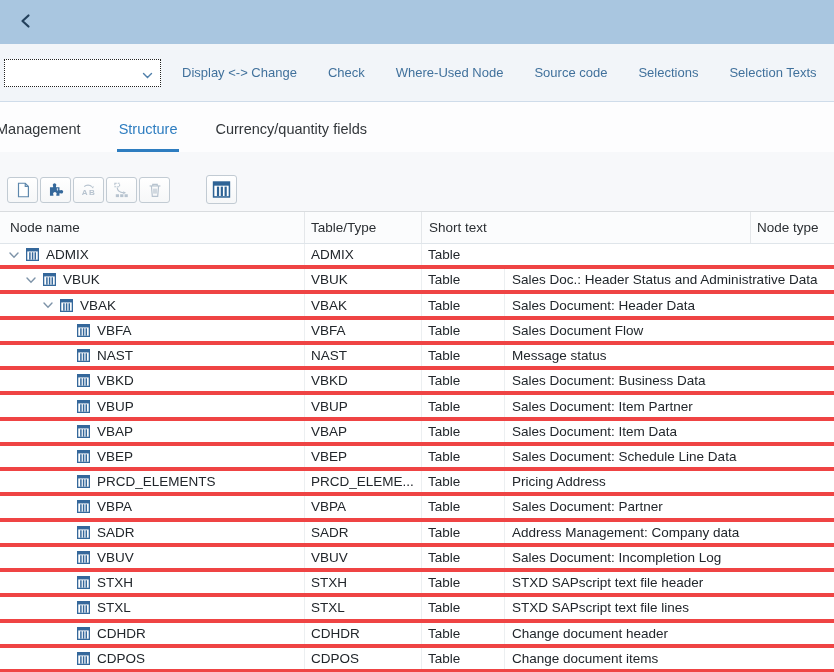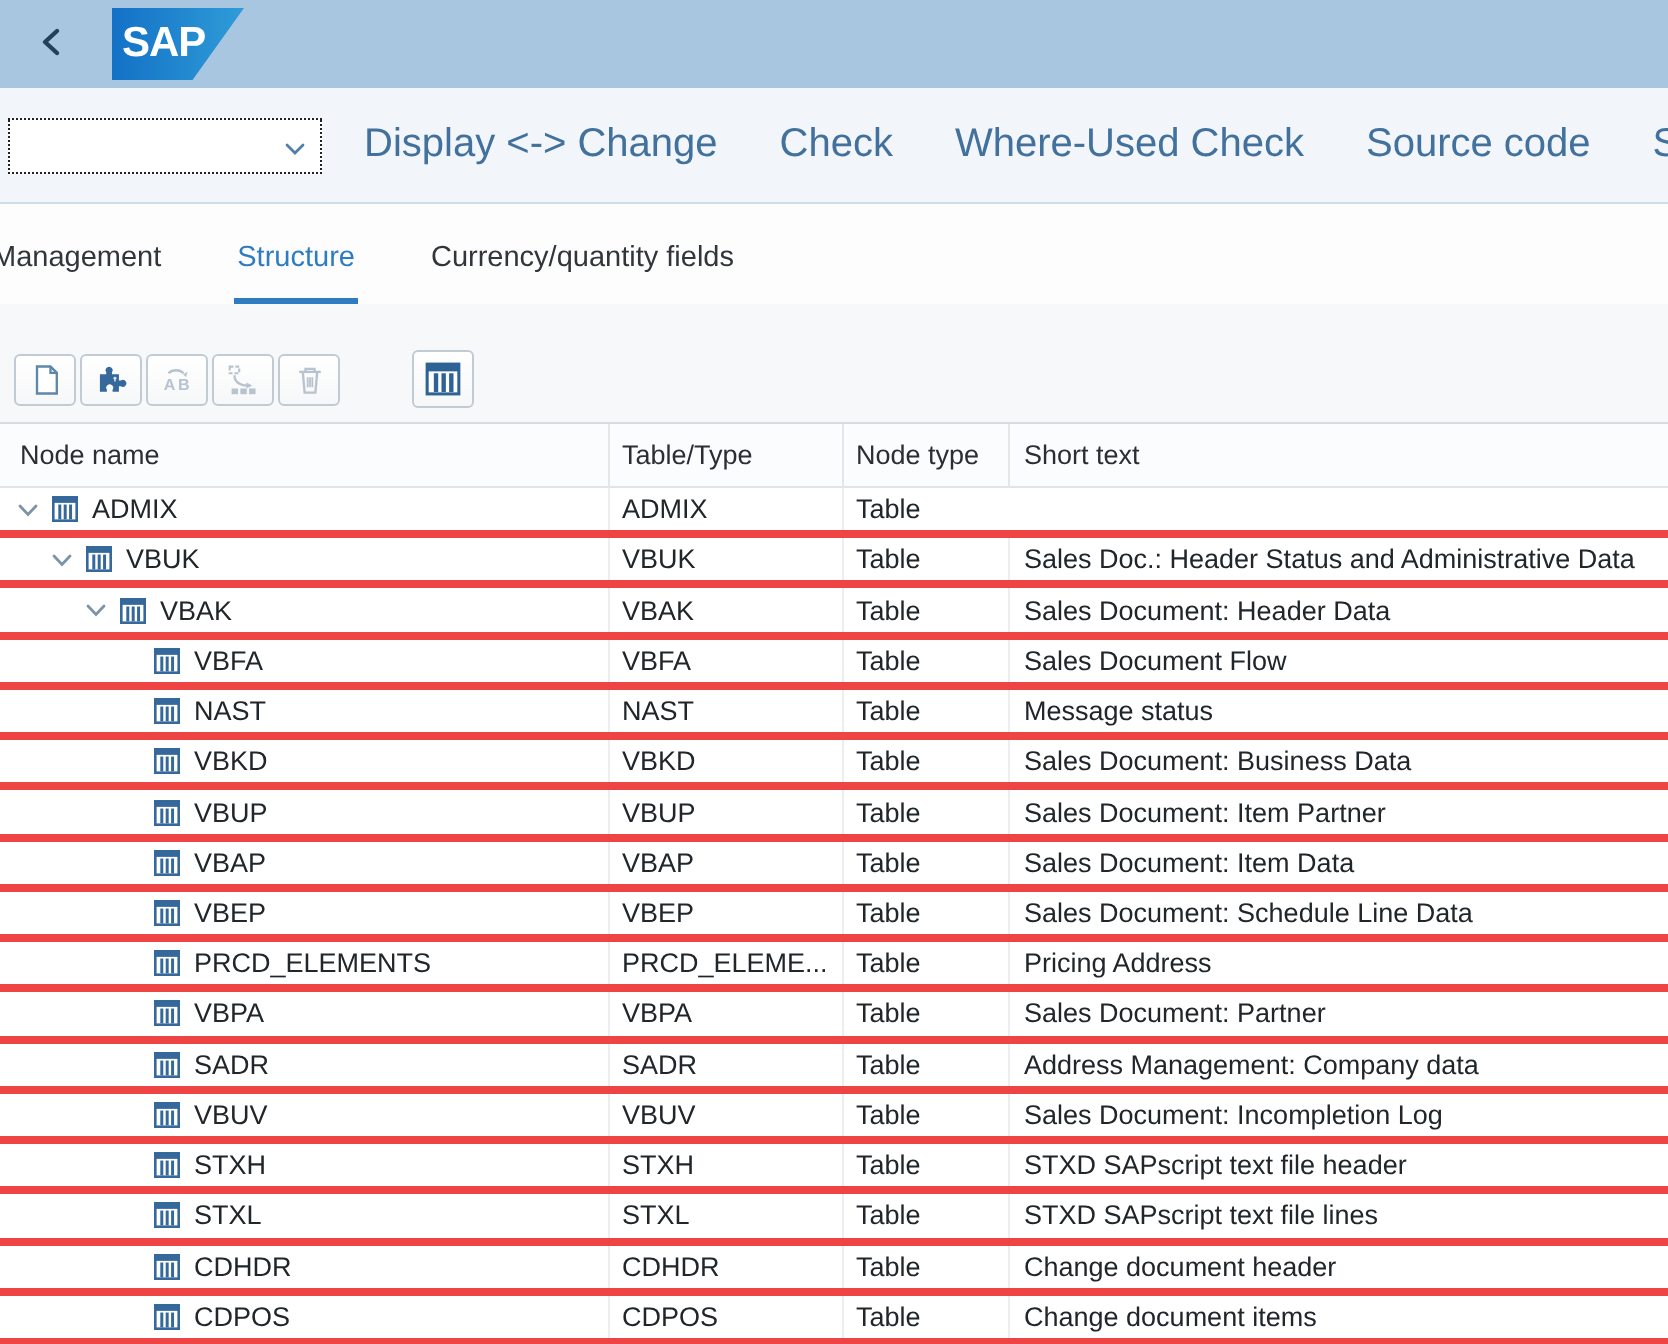--- a/index.html
+++ b/index.html
@@ -42,21 +42,21 @@
     display: flex; align-items: center; padding: 0 24px 0 7px;
   }
   .combobox .text-caret { width: 1px; height: 16px; background: #111; }
   .combobox .cb-input {
     border: none; outline: none; flex: 1; font-size: 13px; background: transparent;
     font-family: "Liberation Sans", sans-serif;
   }
   .combobox .cb-chevron { position: absolute; right: 6px; top: 8px; }
   .menu { display: flex; margin-left: 21px; gap: 31px; }
   .menu-item {
-    font-size: 20px; color: #41719c; cursor: pointer; white-space: nowrap;
+    font-size: 13px; color: #41719c; cursor: pointer; white-space: nowrap;
   }
 
   
   .tab-strip {
     height: 50px; background: #fdfdfe;
     display: flex; align-items: flex-end; gap: 34px;
     padding-left: 0; margin-left: -6px;
   }
   .tab {
     font-size: 14.5px; color: #32363a; padding: 0 2px 12px 2px;
@@ -101,37 +101,34 @@
 <body>
 
 <div class="screen">
 
   <div class="top-bar">
     <button class="back-btn">
       <span id="back-icon"><svg width="16" height="16" viewBox="0 0 16 16">
             <path d="M10.5 2.5 L4.5 8 L10.5 13.5" fill="none" stroke="#23405c" stroke-width="2.2" stroke-linecap="round" stroke-linejoin="round"></path>
           </svg></span>
     </button>
-    <div class="sap-logo">
-      <span>SAP</span>
-    </div>
   </div>
 
   <div class="command-bar">
     <div class="combobox">
       <span class="text-caret"></span>
       <input class="cb-input" value="" style="">
       <span class="cb-chevron" id="cb-chev"><svg width="13" height="13" viewBox="0 0 13 13">
             <path d="M2.5 4.5 L6.5 8.5 L10.5 4.5" fill="none" stroke="#4f7faa" stroke-width="1.4" stroke-linecap="round"></path>
           </svg></span>
     </div>
     <nav class="menu" id="menu-items">
         <span class="menu-item">Display &lt;-&gt; Change</span>
         <span class="menu-item">Check</span>
-        <span class="menu-item">Where-Used Check</span>
+        <span class="menu-item">Where-Used Node</span>
         <span class="menu-item">Source code</span>
         <span class="menu-item">Selections</span>
         <span class="menu-item">Selection Texts</span>
       </nav>
   </div>
 
   <div class="tab-strip" id="tab-strip">
       <div class="tab">Management</div>
       <div class="tab active">Structure</div>
       <div class="tab">Currency/quantity fields</div>
@@ -197,22 +194,22 @@
               <rect x="14.2" y="8" width="2.3" height="9.8" fill="#2e6395"></rect>
             </svg>
           </span>
         </button>
       </div>
 
     <div class="table">
       <div class="thead" id="thead">
           <div class="th col0" style="padding-left: 10px;">Node name</div>
           <div class="th col1">Table/Type</div>
+          <div class="th col3">Short text</div>
           <div class="th col2">Node type</div>
-          <div class="th col3">Short text</div>
         </div>
       <div class="tbody" id="tbody">
           <div class="trow">
             <div class="td col0">
               <span class="indent" style="width: 8px;"></span>
               <span class="chev-slot">
                 <svg width="12" height="12" viewBox="0 0 12 12">
                   <path d="M2 4 L6 8.2 L10 4" fill="none" stroke="#7d93a8" stroke-width="1.4" stroke-linecap="round"></path>
                 </svg>
               </span>

